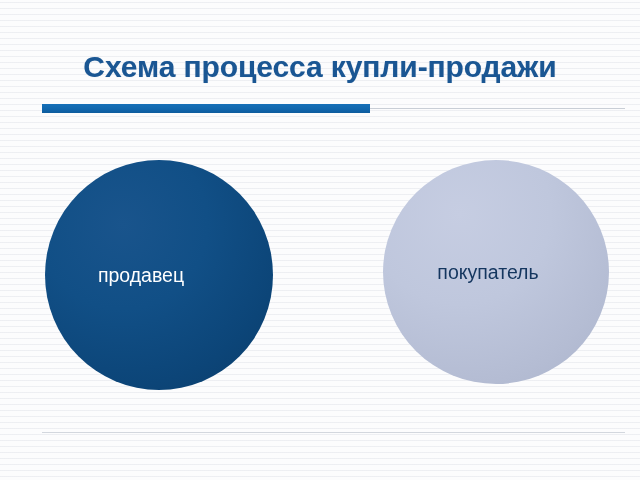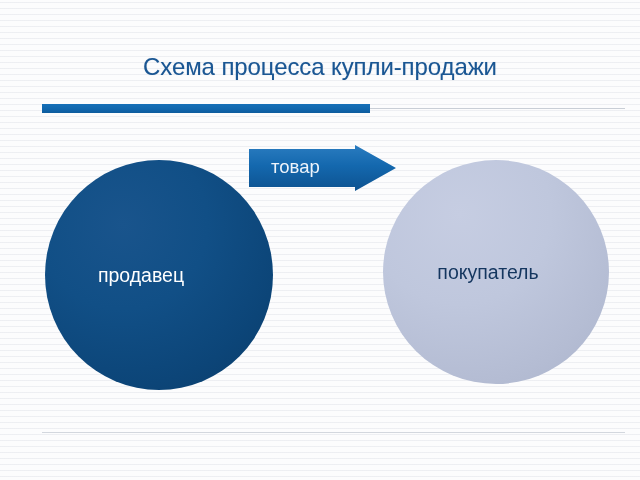--- a/index.html
+++ b/index.html
@@ -34,22 +34,22 @@
 
   
   #title-block {
     position: absolute;
     left: 0;
     top: 52px;
     width: 640px;
     text-align: center;
   }
   #slide-title {
-    font-size: 24px;
-    font-weight: normal;
+    font-size: 30px;
+    font-weight: bold;
     color: #1a5693;
     letter-spacing: -0.1px;
     line-height: 30px;
     white-space: nowrap;
     text-shadow: 0 0 1px rgba(26,86,147,0.25);
   }
 
   
   #title-rule {
     position: absolute;
@@ -179,30 +179,17 @@
   </div>
 
   <div id="buyer-circle" class="node-circle">
     <div id="buyer-label">покупатель</div>
   </div>
 
   <div id="seller-circle" class="node-circle">
     <div id="seller-label">продавец</div>
   </div>
 
-  <div id="goods-arrow" class="arrow">
-    <svg width="148" height="46" viewBox="0 0 148 46" xmlns="http://www.w3.org/2000/svg">
-      <defs>
-        <linearGradient id="goodsGrad" x1="0" y1="0" x2="0" y2="1">
-          <stop offset="0%" stop-color="#2a7cc0"></stop>
-          <stop offset="45%" stop-color="#1468ae"></stop>
-          <stop offset="100%" stop-color="#0d5290"></stop>
-        </linearGradient>
-      </defs>
-      <polygon points="0,4 106,4 106,0 147,23 106,46 106,42 0,42" fill="url(#goodsGrad)"></polygon>
-    </svg>
-    <div id="goods-arrow-label" class="arrow-label">товар</div>
-  </div>
 
 
   <div id="bottom-rule"></div>
 
 </div>
 
 </body></html>

